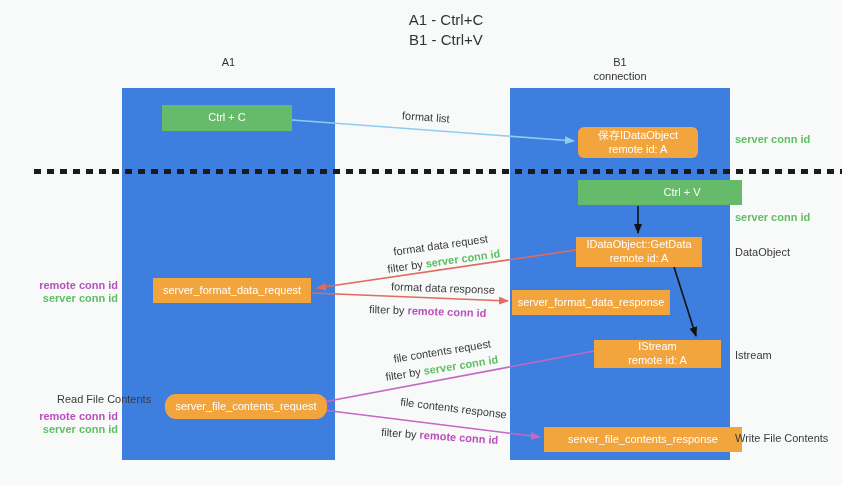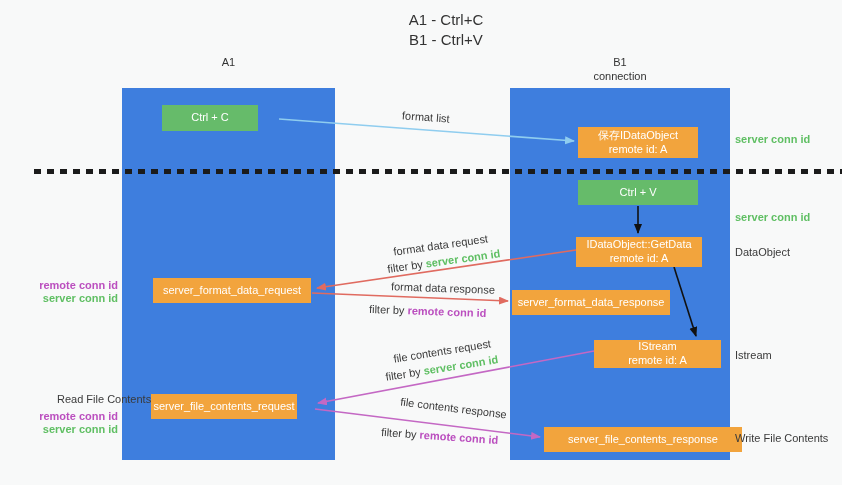--- a/index.html
+++ b/index.html
@@ -31,28 +31,28 @@
 
   .node{
     position:absolute;display:flex;flex-direction:column;
     align-items:center;justify-content:center;
     color:#fff;font-size:11px;text-align:center;line-height:1.25;
     white-space:nowrap;
   }
   .green{background:#66BB6A;}
   .orange{background:#F2A43D;}
 
-  .n-ctrl-c{left:137px;top:105px;width:96px;height:26px;}
-  .n-save{left:553px;top:127px;width:120px;height:31px;}
-  .n-ctrl-v{left:553px;top:180px;width:120px;height:25px;}
+  .n-ctrl-c{left:137px;top:105px;width:130px;height:26px;}
+  .n-save{left:553px;top:127px;width:120px;height:31px;border-radius:6px;}
+  .n-ctrl-v{left:553px;top:180px;width:120px;height:25px;padding-left:44px;}
   .n-getdata{left:551px;top:237px;width:126px;height:30px;}
   .n-freq{left:128px;top:278px;width:158px;height:25px;}
   .n-fresp{left:487px;top:290px;width:158px;height:25px;}
   .n-istream{left:569px;top:340px;width:127px;height:28px;}
-  .n-fcreq{left:126px;top:394px;width:146px;height:25px;}
+  .n-fcreq{left:140px;top:394px;width:162px;height:25px;border-radius:11px;}
   .n-fcresp{left:519px;top:427px;width:198px;height:25px;}
 
   .lbl{position:absolute;font-size:11px;color:#3a3a3a;white-space:nowrap;line-height:1.2;}
   .lbl-right{left:710px;}
   .lbl-leftcol{left:0;width:93px;text-align:right;}
   .t-green{color:#5FBF63;font-weight:700;}
   .t-magenta{color:#BB4FBF;font-weight:700;}
 
   .alabel{
     position:absolute;font-size:11px;color:#3a3a3a;white-space:nowrap;

